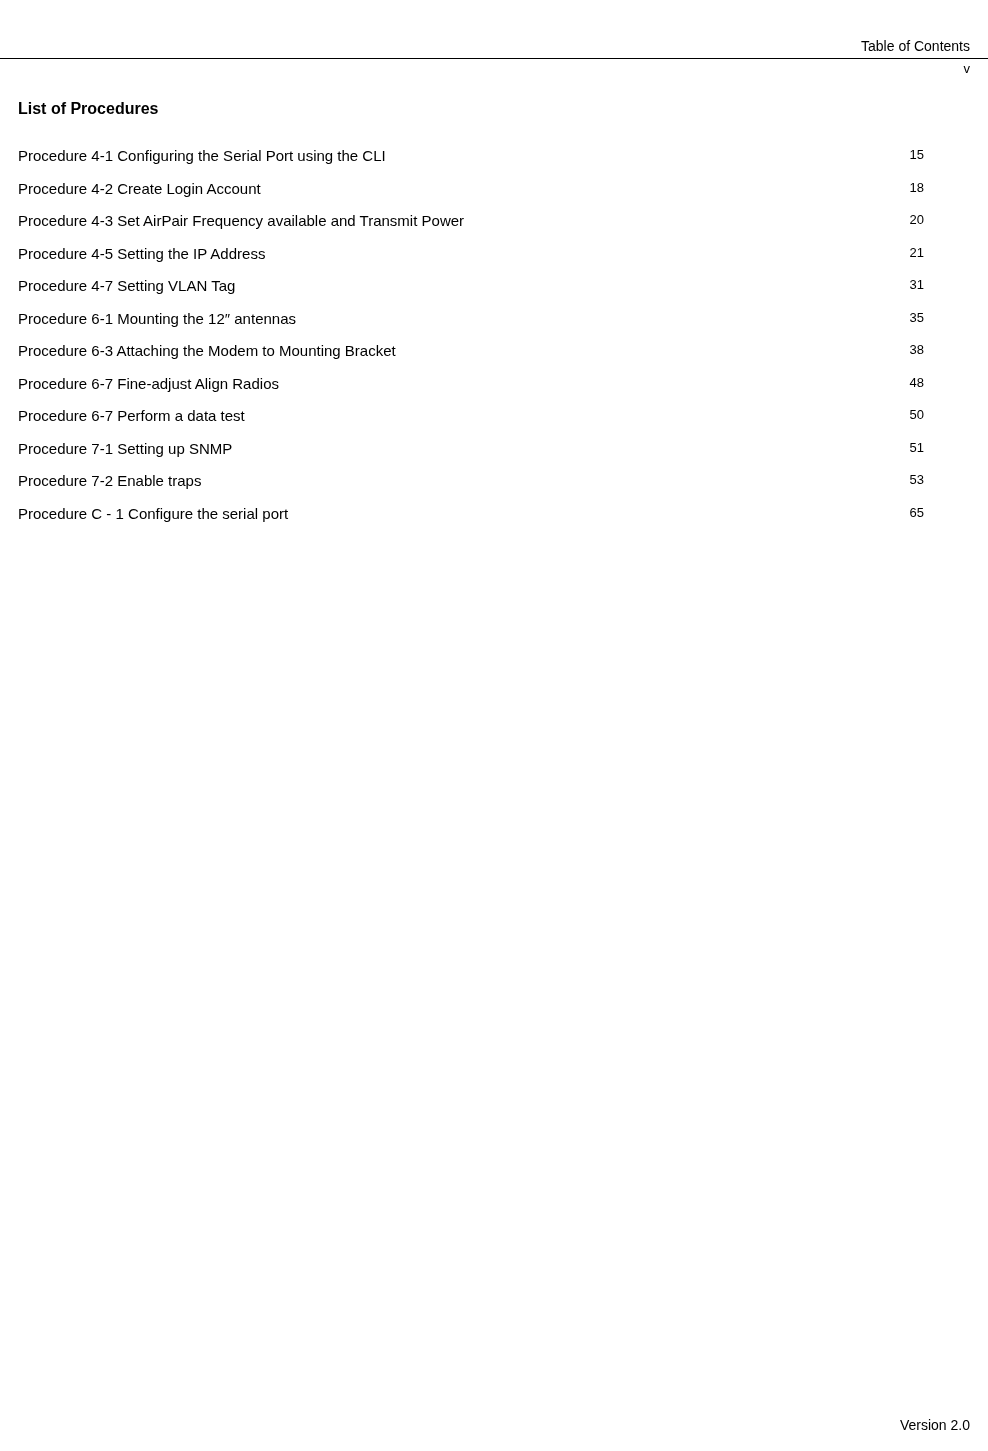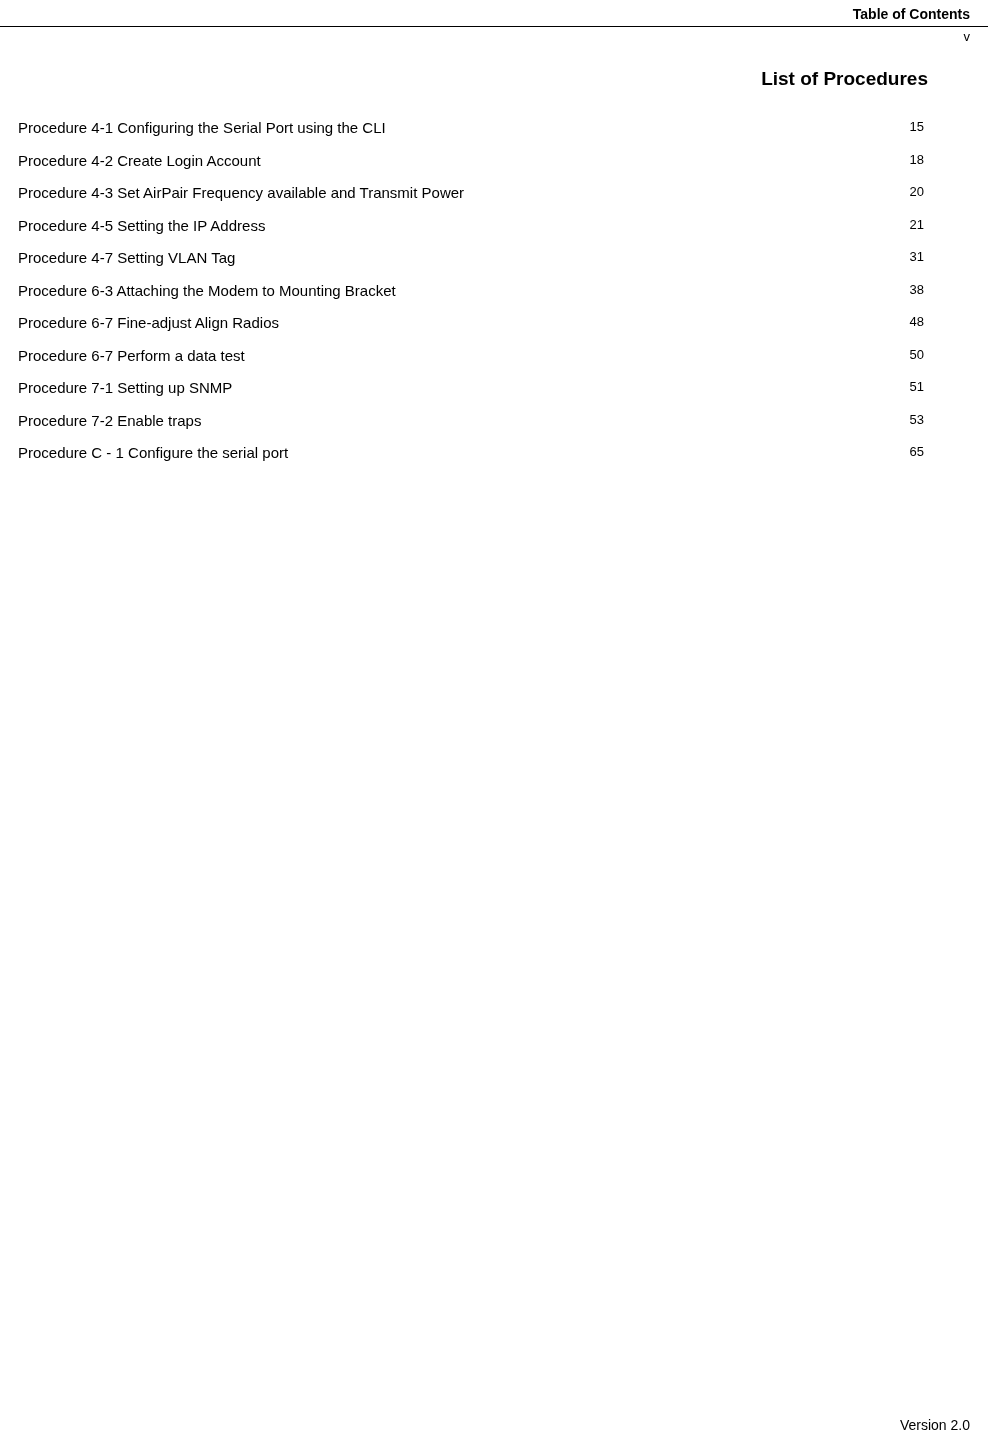--- a/index.html
+++ b/index.html
@@ -15,39 +15,40 @@
       font-family: Arial, sans-serif;
       font-size: 15px;
       color: #000000;
       position: relative;
     }
 
     .header {
       text-align: right;
       padding: 6px 18px 0 12px;
       font-size: 14px;
-      font-weight: bold;
+      font-weight: normal;
       border-bottom: 1.5px solid #000;
       padding-bottom: 4px;
+      margin-top: 32px;
     }
 
     .page-label {
       text-align: right;
       padding-right: 18px;
       font-size: 13px;
       margin-top: 2px;
     }
 
     .main-content {
       padding: 24px 60px 40px 18px;
     }
 
     .section-title {
-      text-align: right;
-      font-size: 19px;
+      text-align: left;
+      font-size: 16px;
       font-weight: bold;
       margin-bottom: 22px;
     }
 
     .toc-table {
       width: 100%;
       border-collapse: collapse;
     }
 
     .toc-table tr td {
@@ -104,20 +105,24 @@
         </tr>
         <tr>
           <td class="entry-label">Procedure 4-5  Setting the IP Address</td>
           <td class="entry-page">21</td>
         </tr>
         <tr>
           <td class="entry-label">Procedure 4-7  Setting VLAN Tag</td>
           <td class="entry-page">31</td>
         </tr>
         <tr>
+          <td class="entry-label">Procedure 6-1 Mounting the 12″ antennas</td>
+          <td class="entry-page">35</td>
+        </tr>
+        <tr>
           <td class="entry-label">Procedure 6-3 Attaching the Modem to Mounting Bracket</td>
           <td class="entry-page">38</td>
         </tr>
         <tr>
           <td class="entry-label">Procedure 6-7 Fine-adjust Align Radios</td>
           <td class="entry-page">48</td>
         </tr>
         <tr>
           <td class="entry-label">Procedure 6-7 Perform a data test</td>
           <td class="entry-page">50</td>

